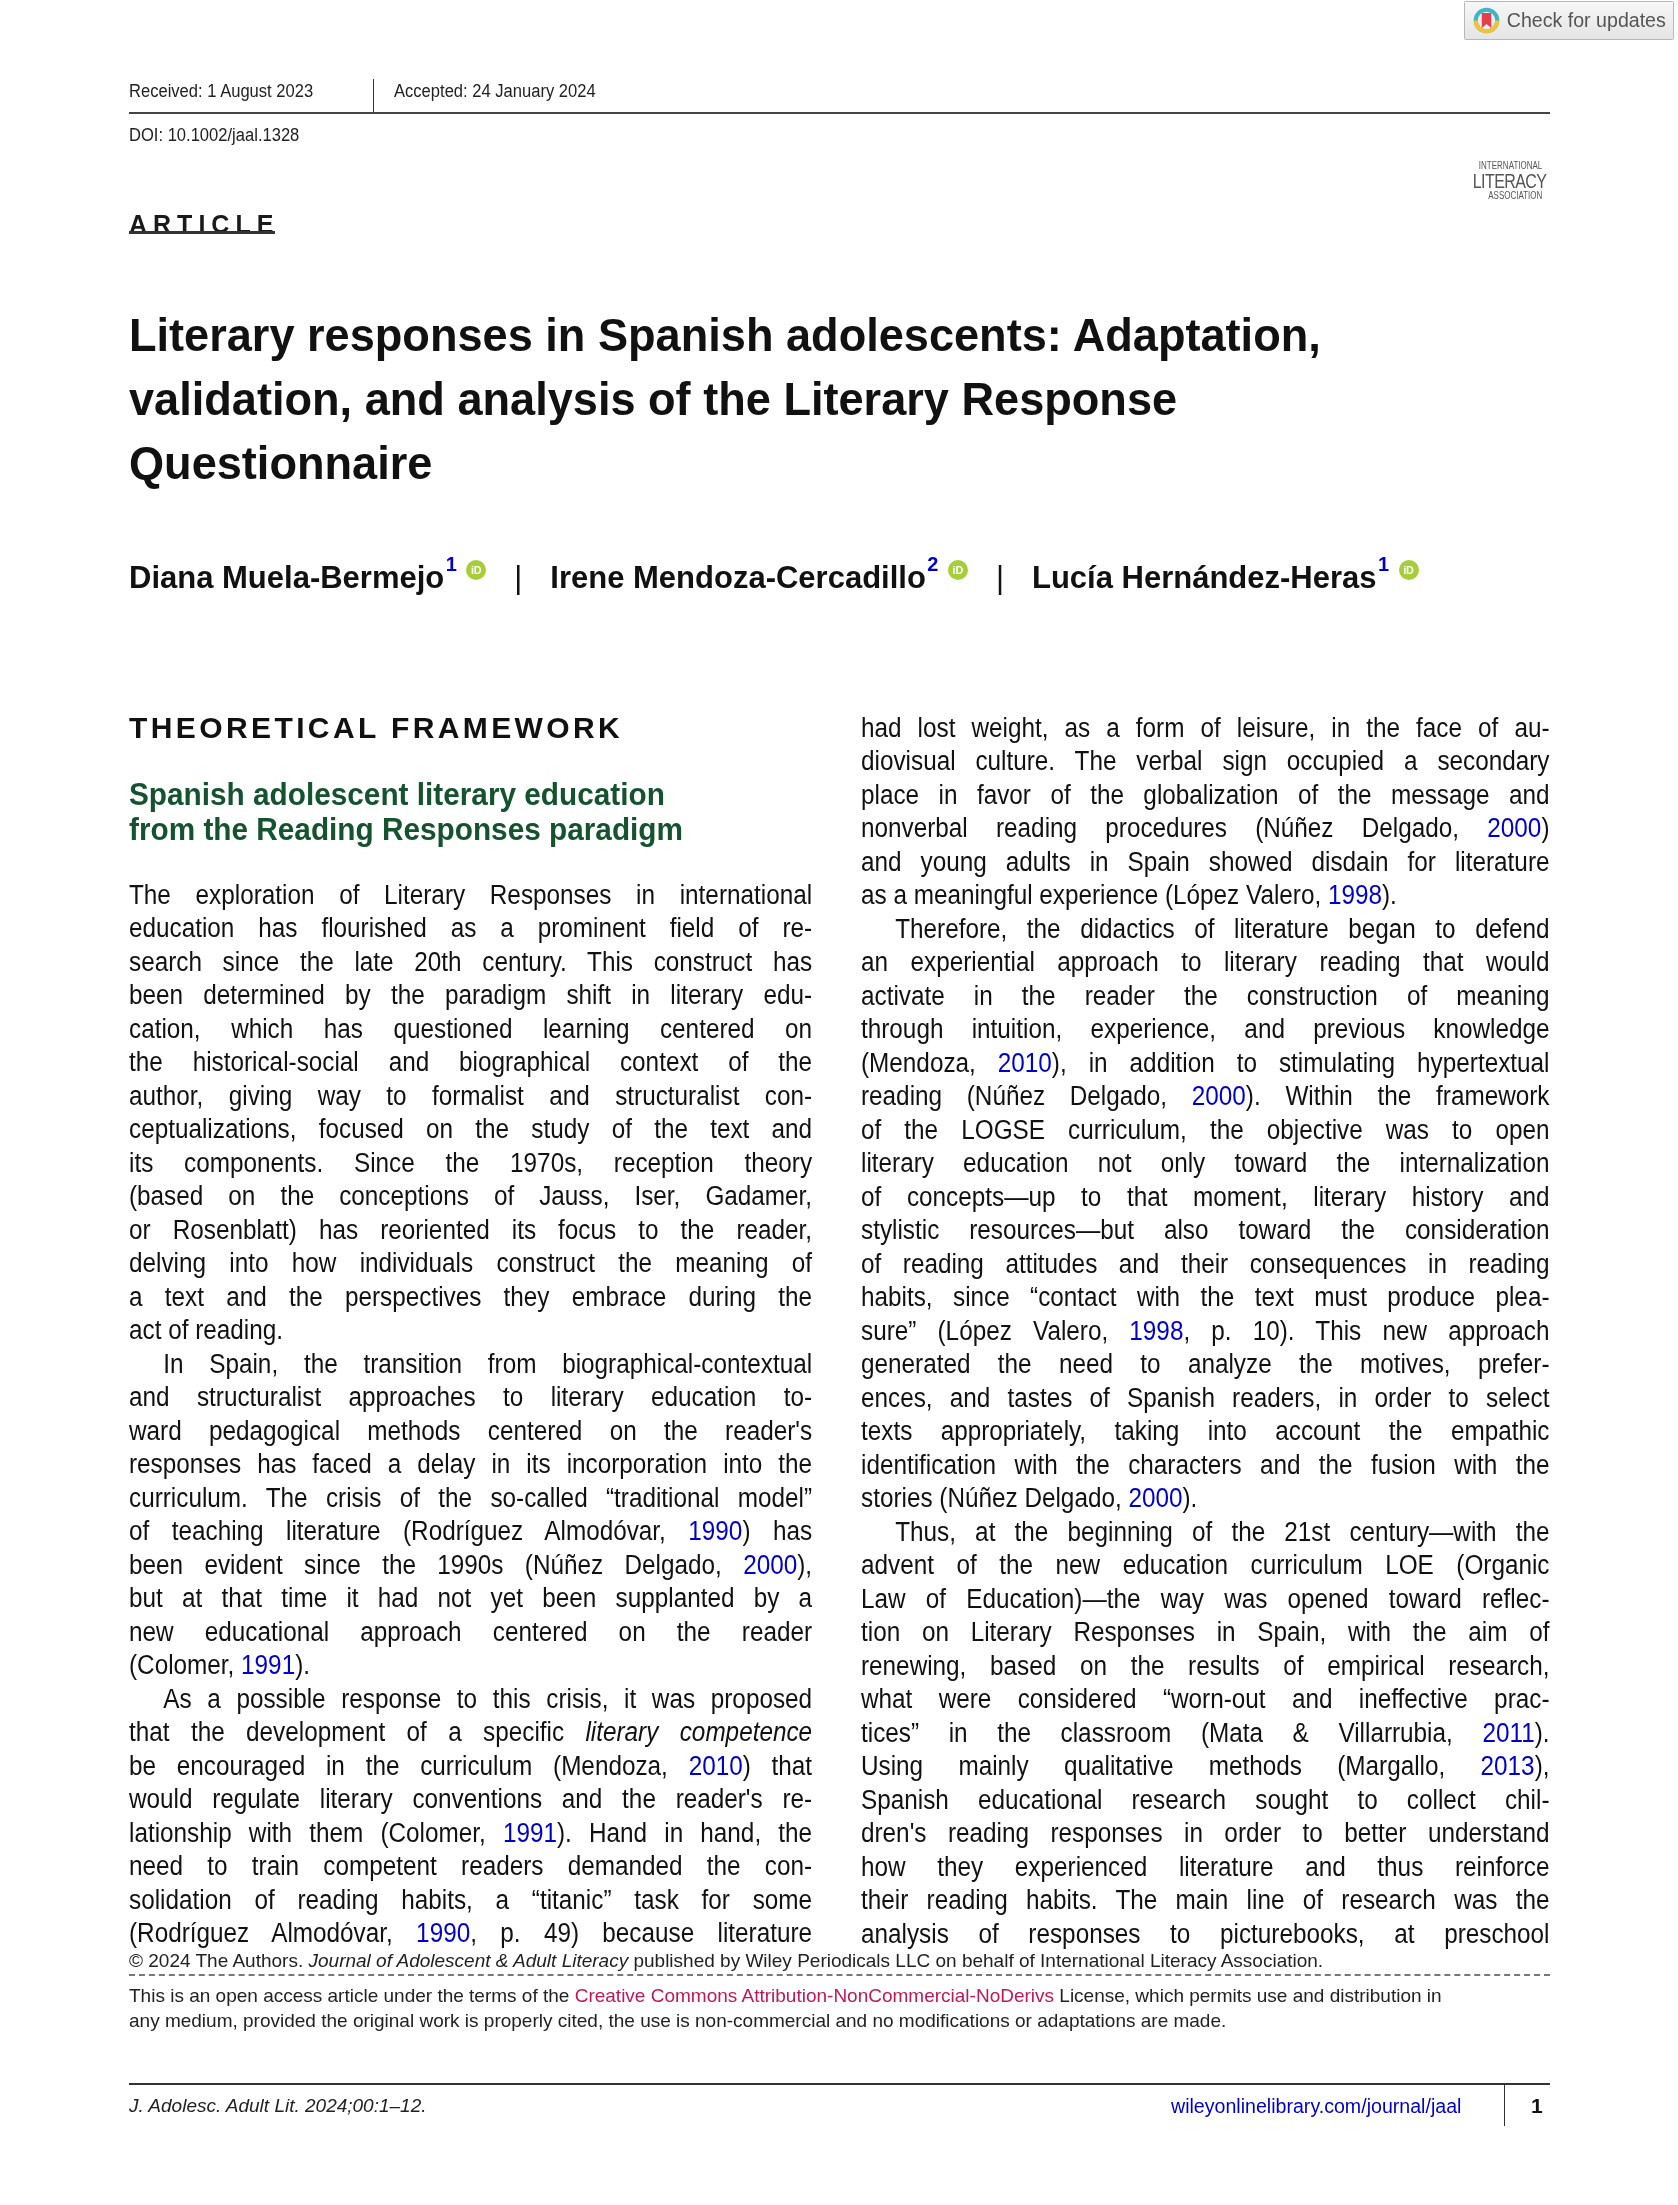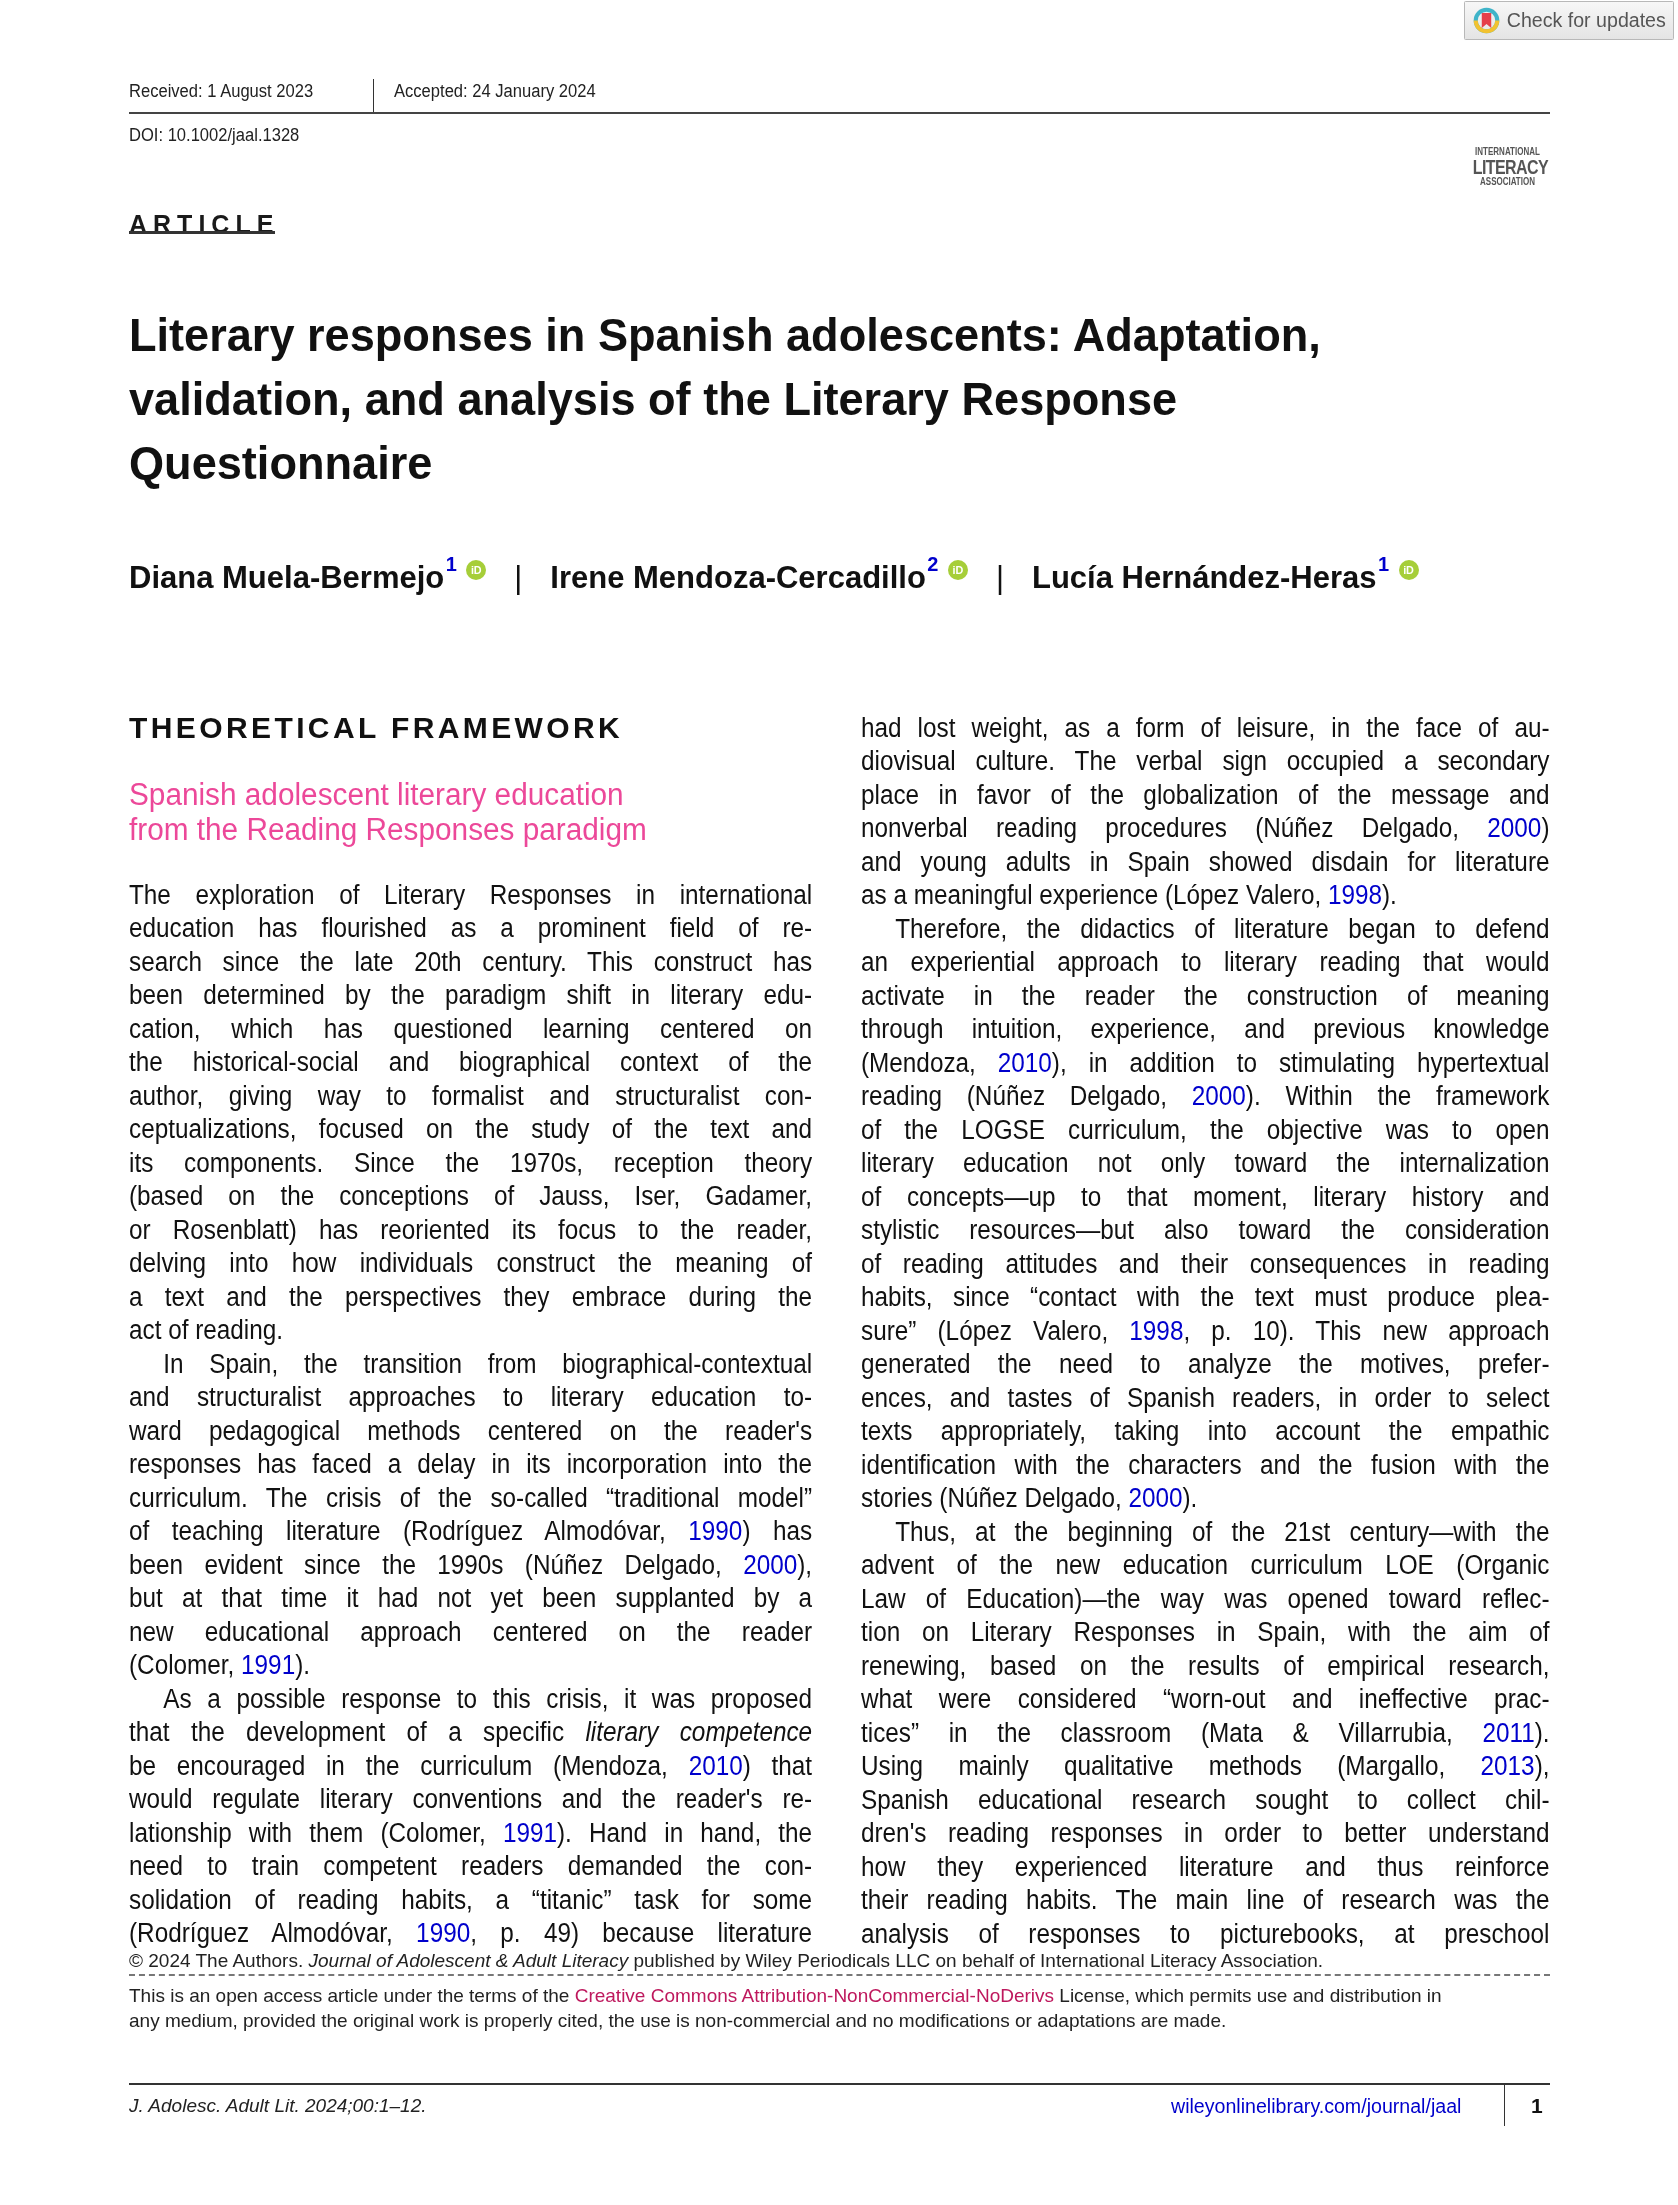--- a/index.html
+++ b/index.html
@@ -11,40 +11,40 @@
          background: linear-gradient(#f7f7f7, #e4e4e4); display: flex; align-items: center;
          box-sizing: border-box; border-radius: 1.4px; }
   .cfu-icon { width: 27px; height: 27px; margin-left: 8px; margin-right: 6.8px; position: relative; }
   .cfu-text { font-size: 19.6px; color: #555; white-space: nowrap; }
   
   .hdr-text { font-size: 18px; color: #222; transform: scaleX(0.92); transform-origin: left; white-space: nowrap; }
   .hdr-rule { left: 129px; top: 112px; width: 1421px; height: 2px; background: #444; }
   .hdr-vrule { left: 373px; top: 79px; width: 1.4px; height: 34px; background: #333; }
   .article-label { left: 129px; top: 194px; font-size: 25px; font-weight: bold; letter-spacing: 6px; color: #1a1a1a; margin-top: 16px; }
   .article-rule { left: 129px; top: 231px; width: 146px; height: 3.4px; background: #333; }
-  .logo { left: 1464px; top: 147px; width: 87px; text-align: center; color: #555; font-weight: bold; line-height: 1; }
+  .logo { left: 1464px; top: 161px; width: 87px; text-align: right; color: #555; font-weight: normal; line-height: 1; }
   .logo .l1 { font-size: 10px; letter-spacing: 0px; transform: scaleX(0.8); display: block; }
   .logo .l2 { font-size: 20px; transform: scaleX(0.8); display: block; letter-spacing: -0.7px; }
   .logo .l3 { font-size: 10px; transform: scaleX(0.8); display: block; }
   
   .title { left: 129px; top: 303px; width: 1421px; font-size: 47px; font-weight: bold; line-height: 64px; color: #111; }
   .title .tl { display: block; white-space: nowrap; transform: scaleX(0.96); transform-origin: left; }
   
   .authors { left: 129px; top: 554px; height: 47px; display: flex; align-items: center; white-space: nowrap; }
   .author { font-size: 31px; font-weight: bold; color: #111; display: inline-flex; }
   .author sup { font-size: 20px; color: #0000cc; position: relative; top: -6.8px; margin-left: 1.4px; }
   .orcid { display: inline-block; width: 20px; height: 20px; border-radius: 50%; background: #a6ce39;
            color: #fff; font-size: 10.8px; font-weight: bold; line-height: 20px; text-align: center; margin-left: 9.5px; }
   .sep { font-size: 31px; color: #111; margin: 0 28px; font-weight: normal; }
   
   .col { width: 683px; }
   .col-left { left: 129px; }
   .col-right { left: 861px; width: 689px; }
   .section-head { font-size: 30px; font-weight: bold; letter-spacing: 3.4px; color: #111; white-space: nowrap; }
-  .sub-head { font-size: 31px; font-weight: normal; line-height: 35px; color: #ec4899; }
+  .sub-head { font-size: 31px; font-weight: bold; line-height: 35px; color: #14532d; }
   .sub-head span { display: block; white-space: nowrap; transform: scaleX(0.96); transform-origin: left; }
   .line { position: absolute; left: 0; right: 0; height: 34px; font-size: 27px; line-height: 34px;
           white-space: nowrap; text-align: justify; text-align-last: justify; color: #111; }
   .line.last { text-align-last: left; }
   .line.indent { padding-left: 34px; }
   .cite { color: #0000cc; }
   em { font-style: italic; }
   
   .dash-rule { left: 129px; top: 1974px; width: 1421px; height: 0; border-top: 2px dashed #777; }
   .fn { left: 129px; width: 1421px; font-size: 19px; line-height: 26px; color: #222; white-space: nowrap; }

